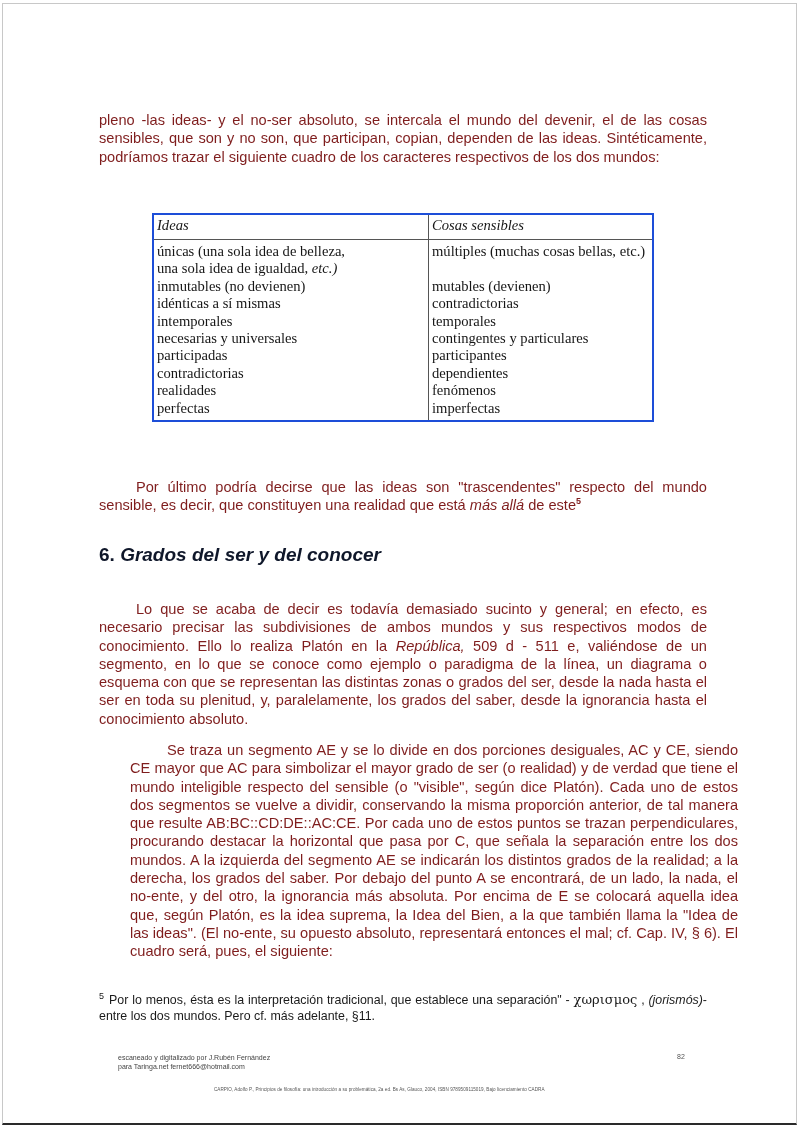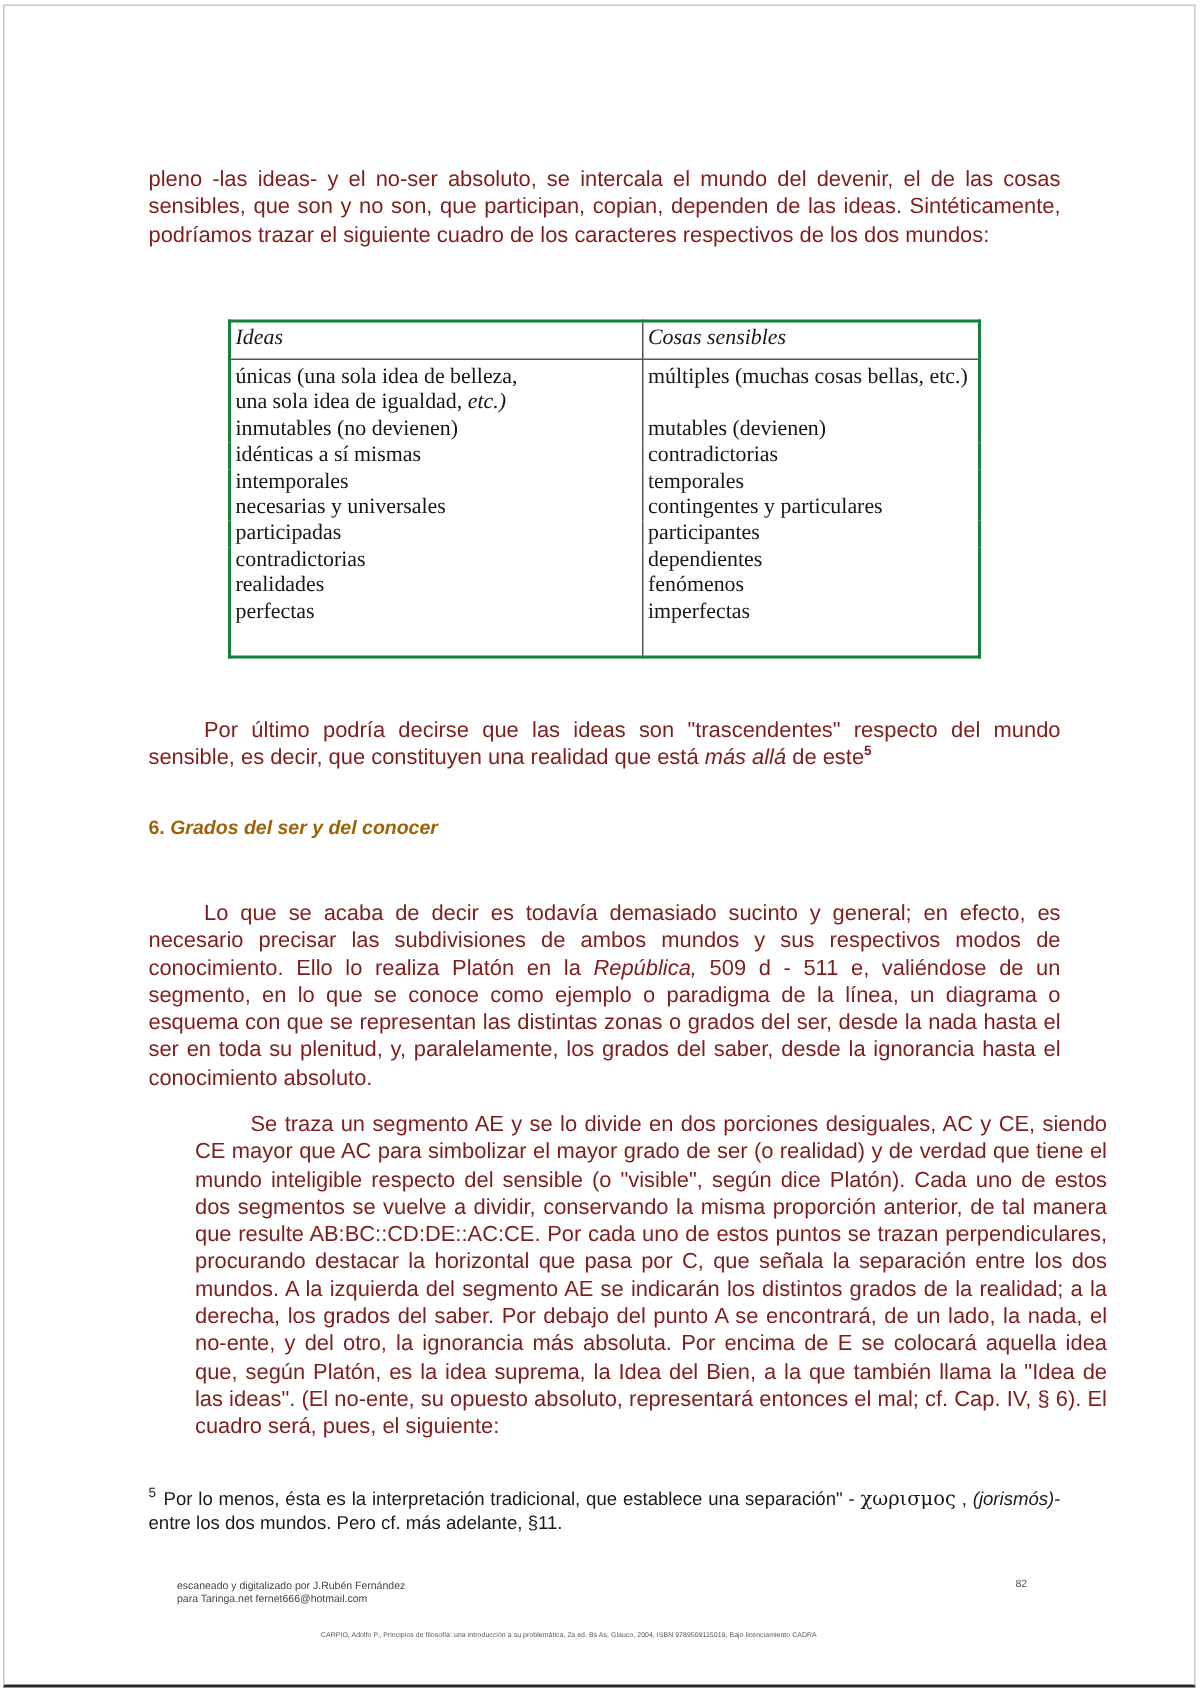--- a/index.html
+++ b/index.html
@@ -40,63 +40,63 @@
   }
   .indent {
     text-indent: 37px;
   }
   #para-top { top: 107px; }
   #para-trasc { top: 474px; }
   #section-heading {
     position: absolute;
     left: 96px;
     top: 540px;
-    font-size: 13px;
+    font-size: 19px;
     font-weight: bold;
-    color: #a16207;
+    color: #0f172a;
   }
   #section-heading .it { font-style: italic; }
   #para-grados { top: 596px; }
   #para-segmento { top: 737px; margin-left: 31px; }
 
   sup.fnref {
     font-size: 9px;
     font-weight: bold;
     vertical-align: 6px;
     line-height: 0;
   }
 
   
   .char-table {
     position: absolute;
     left: 149px;
     top: 209px;
     width: 502px;
-    border: 2px solid #15803d;
+    border: 2px solid #1d4ed8;
     border-collapse: collapse;
     font-family: "Liberation Serif", serif;
     font-size: 14.6px;
     line-height: 17.4px;
     color: #161616;
   }
   .char-table th {
     font-weight: normal;
     font-style: italic;
     text-align: left;
     padding: 2px 3px 4px 3px;
     border-bottom: 1px solid #555;
     height: 18px;
   }
   .char-table td {
     vertical-align: top;
     padding: 0 3px;
   }
   .char-table .col-left { width: 268px; border-right: 1px solid #555; }
   .char-table tbody tr:first-child td { padding-top: 3px; }
-  .char-table tbody tr:last-child td { padding-bottom: 20px; margin-left: 24px; }
+  .char-table tbody tr:last-child td { padding-bottom: 3px; margin-left: 24px; }
   .it { font-style: italic; }
 
   
   #footnote {
     position: absolute;
     left: 96px;
     top: 988px;
     width: 608px;
     font-size: 12.4px;
     line-height: 15.5px;

